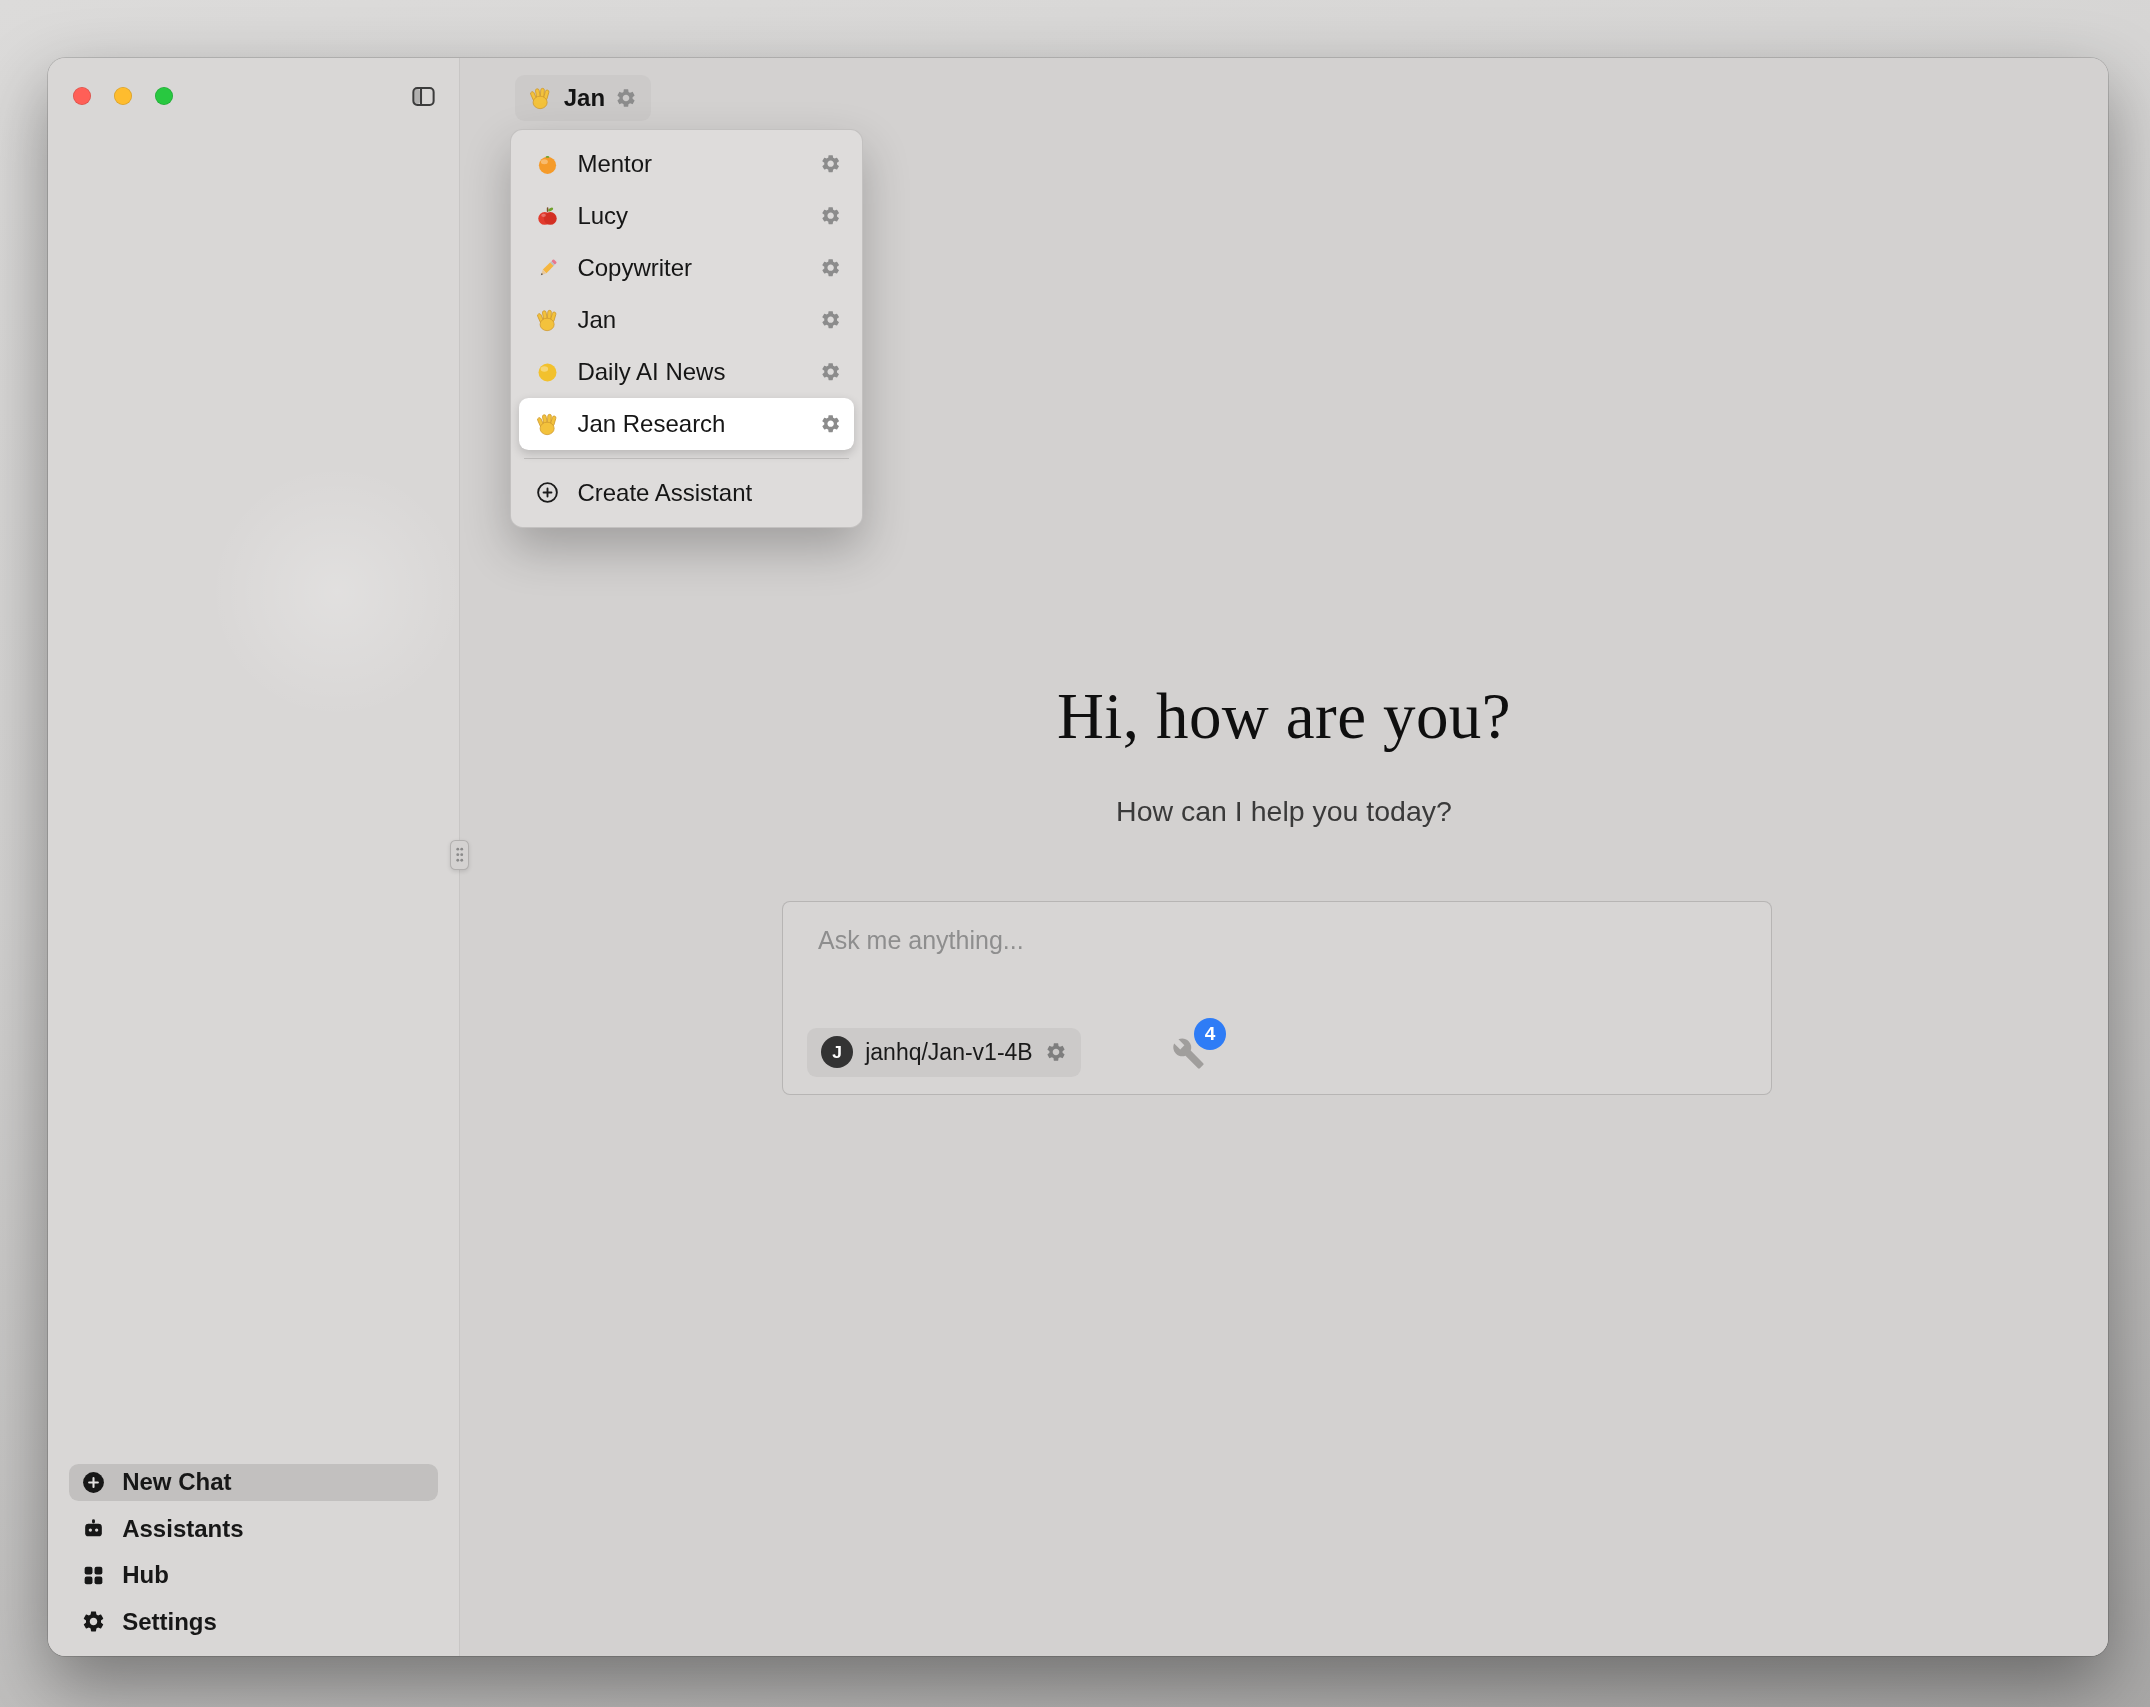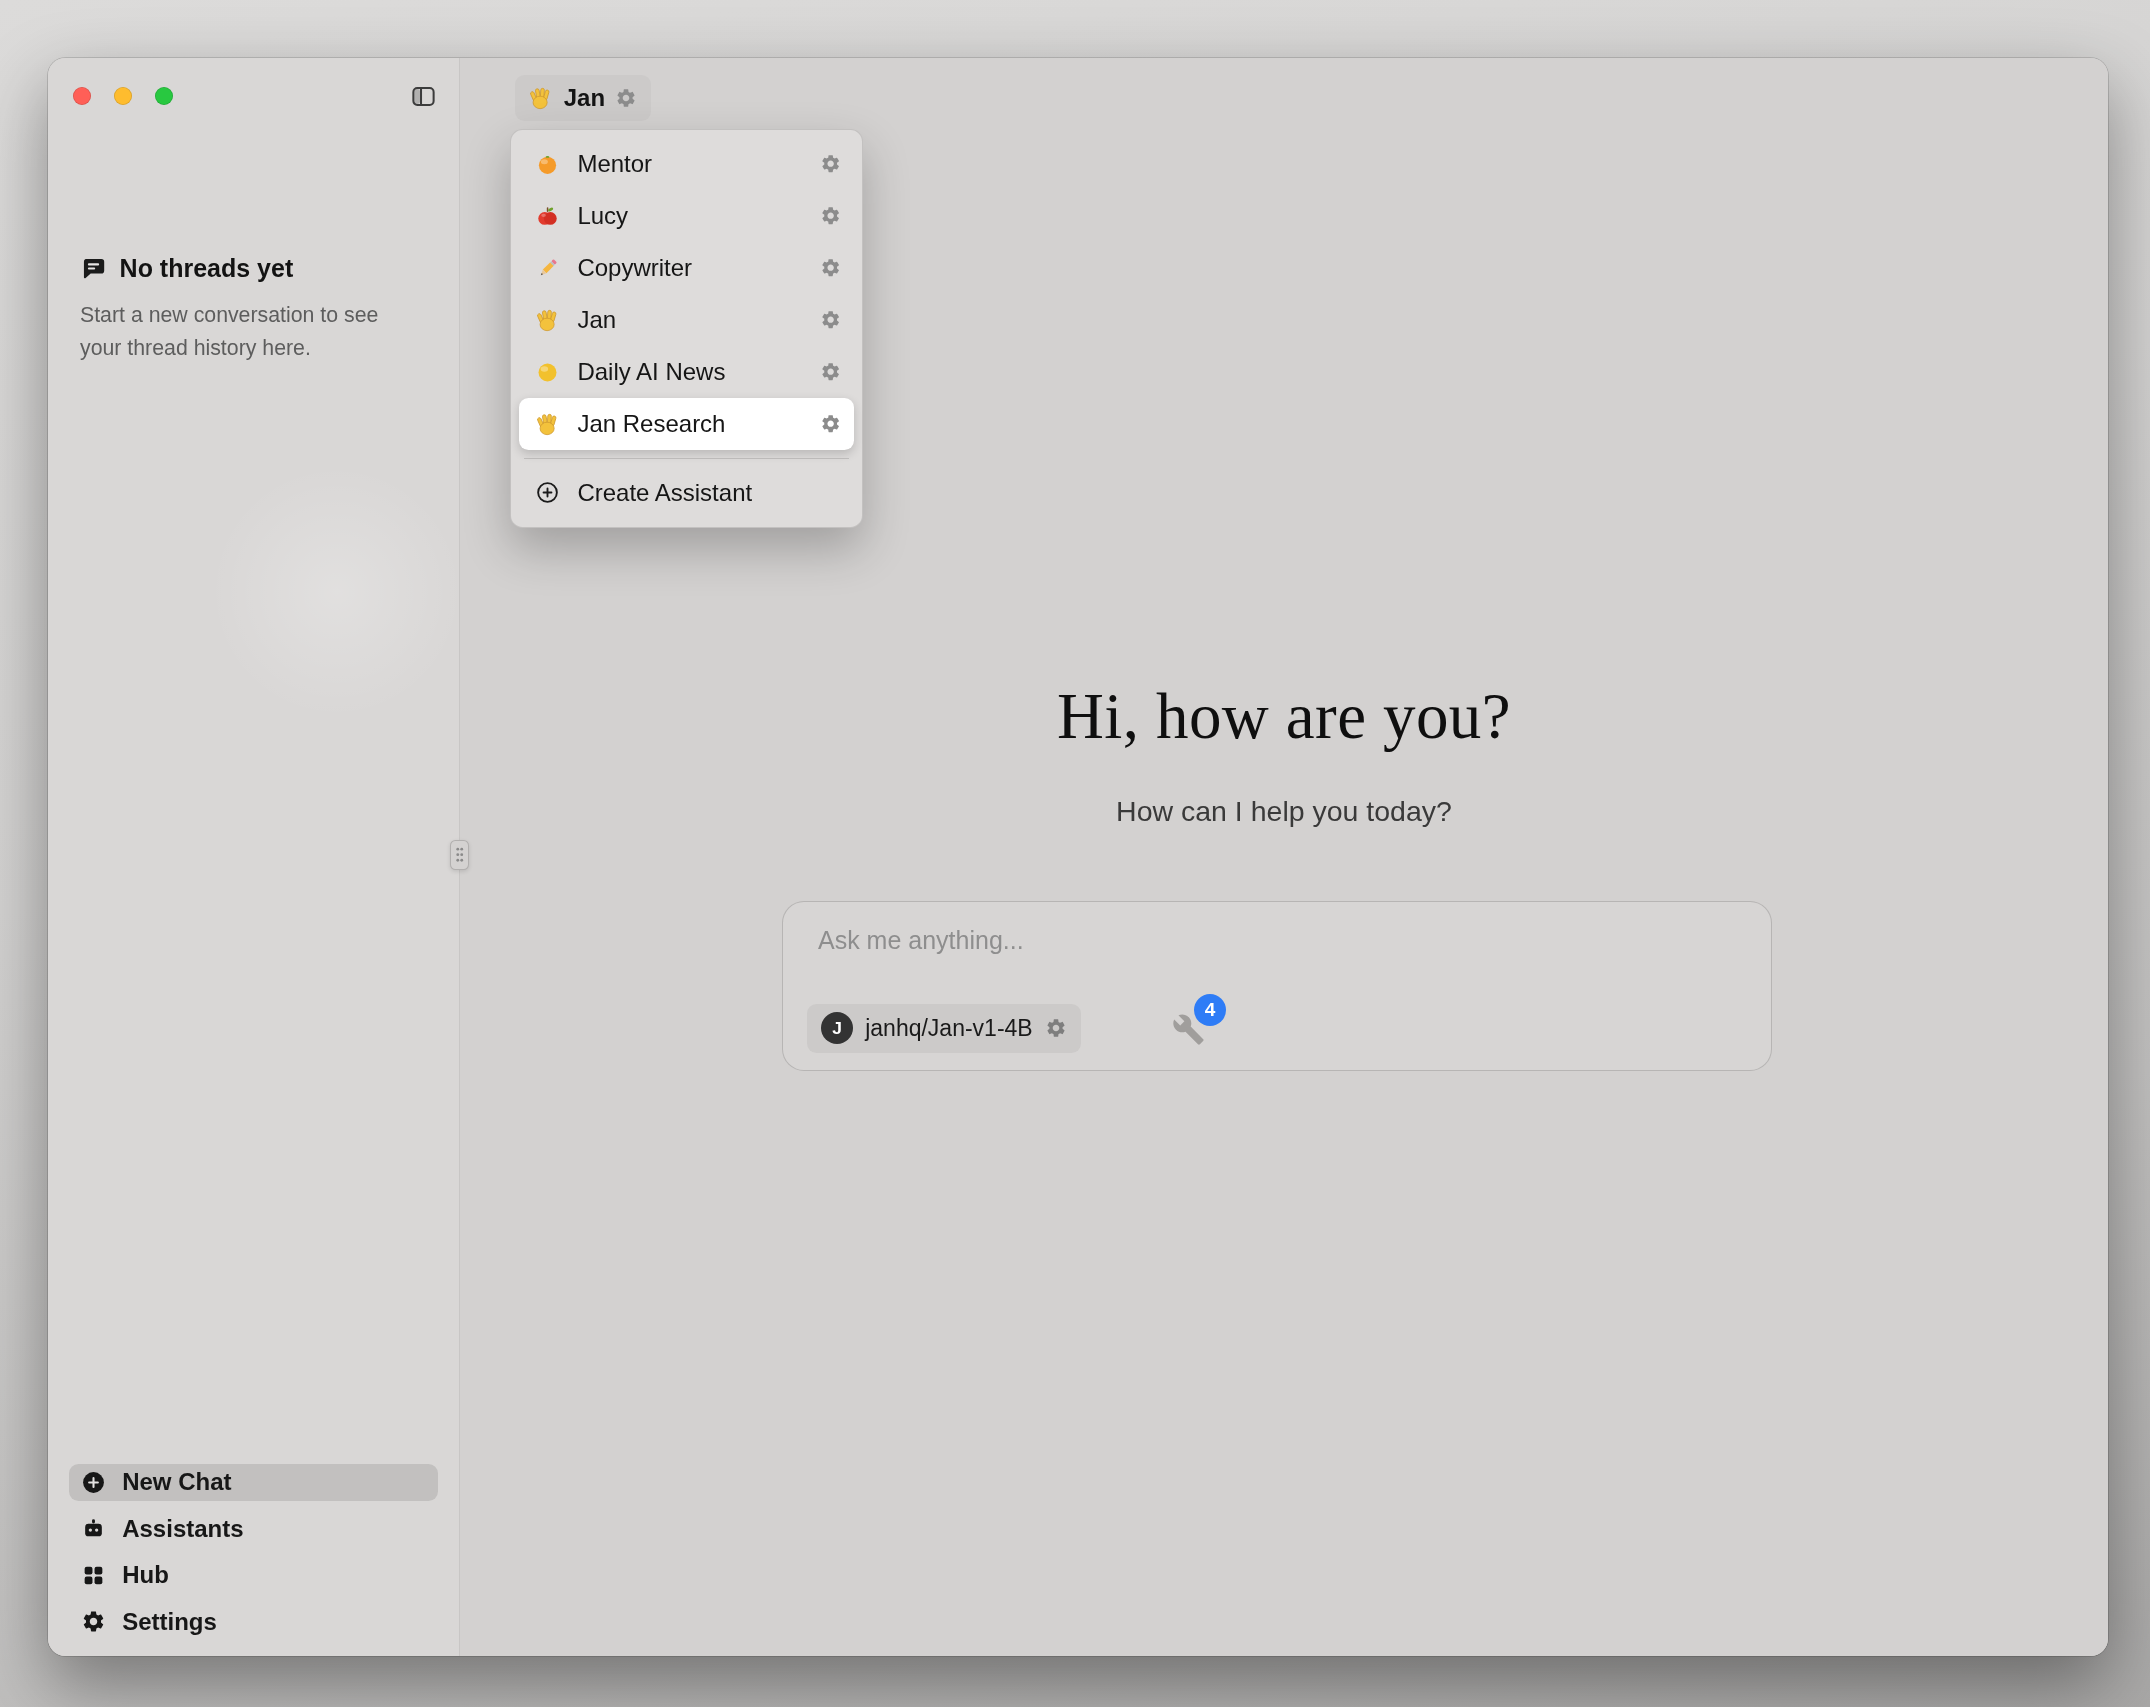--- a/index.html
+++ b/index.html
@@ -65,22 +65,22 @@
   .mi-label{flex:1;white-space:nowrap}
   .mi-gear{color:#8c8c8c;display:flex;cursor:pointer}
   .mi-gear svg{width:21.3px;height:21.3px}
   .menu-item.selected{background:#ffffff;box-shadow:0 3.2px 9.5px rgba(0,0,0,.16)}
   .menu-divider{height:0.8px;background:rgba(0,0,0,.13);margin:8px 4.7px}
   .menu-item.create .mi-icon{color:#1a1a1a}
   .hero{position:absolute;top:621px;left:0;right:0;text-align:center}
   .hero h1{font-family:"Liberation Serif","DejaVu Serif",serif;font-size:65px;font-weight:500;color:#0f0f0f;letter-spacing:0.4px}
   .hero p{margin-top:41px;font-size:28.5px;font-weight:400;color:#3a3a3a}
   .composer{
-    position:absolute;top:843px;left:322px;width:990px;height:170px;
-    background:#d7d5d4;border:0.8px solid rgba(0,0,0,.15);border-radius:22px;
+    position:absolute;top:843px;left:322px;width:990px;height:194px;
+    background:#d7d5d4;border:0.8px solid rgba(0,0,0,.15);border-radius:8px;
   }
   .composer textarea{
     position:absolute;top:24px;left:35px;width:901px;height:73px;background:transparent;
     border:none;outline:none;resize:none;font-family:inherit;font-size:25px;color:#2a2a2a;
   }
   .composer textarea::placeholder{color:#8e8e8e}
   .model-chip{position:absolute;left:24px;bottom:17.4px;height:49px;display:flex;align-items:center;gap:12px;
     padding:0 14.2px;background:#cccac9;border:none;border-radius:9.5px;cursor:pointer;font-family:inherit}
   .avatar{width:32px;height:32px;border-radius:50%;background:#333;color:#fff;font-size:17.4px;font-weight:700;
     display:flex;align-items:center;justify-content:center;flex:none}
@@ -203,29 +203,20 @@
     </div>
     <button class="sidebar-toggle">
       <svg viewBox="0 0 34 34" width="27" height="27">
           <use href="#sym-sidebar"></use>
         </svg>
     </button>
 
 
     <div class="sidebar-glare"></div>
 
-    <div class="empty-state">
-      <div class="empty-title-row">
-        <svg viewBox="0 0 34 34" width="27" height="27">
-            <use href="#sym-chat"></use>
-          </svg>
-        <h2>No threads yet</h2>
-      </div>
-      <p>Start a new conversation to see your thread history here.</p>
-    </div>
 
     <div class="sidebar-nav">
       <div class="nav-item active">
         <svg viewBox="0 0 32 32" width="25" height="25">
             <use href="#sym-plus-circle"></use>
           </svg>
         <span>New Chat</span>
       </div>
       <div class="nav-item">
         <svg viewBox="0 0 32 32" width="25" height="25">

